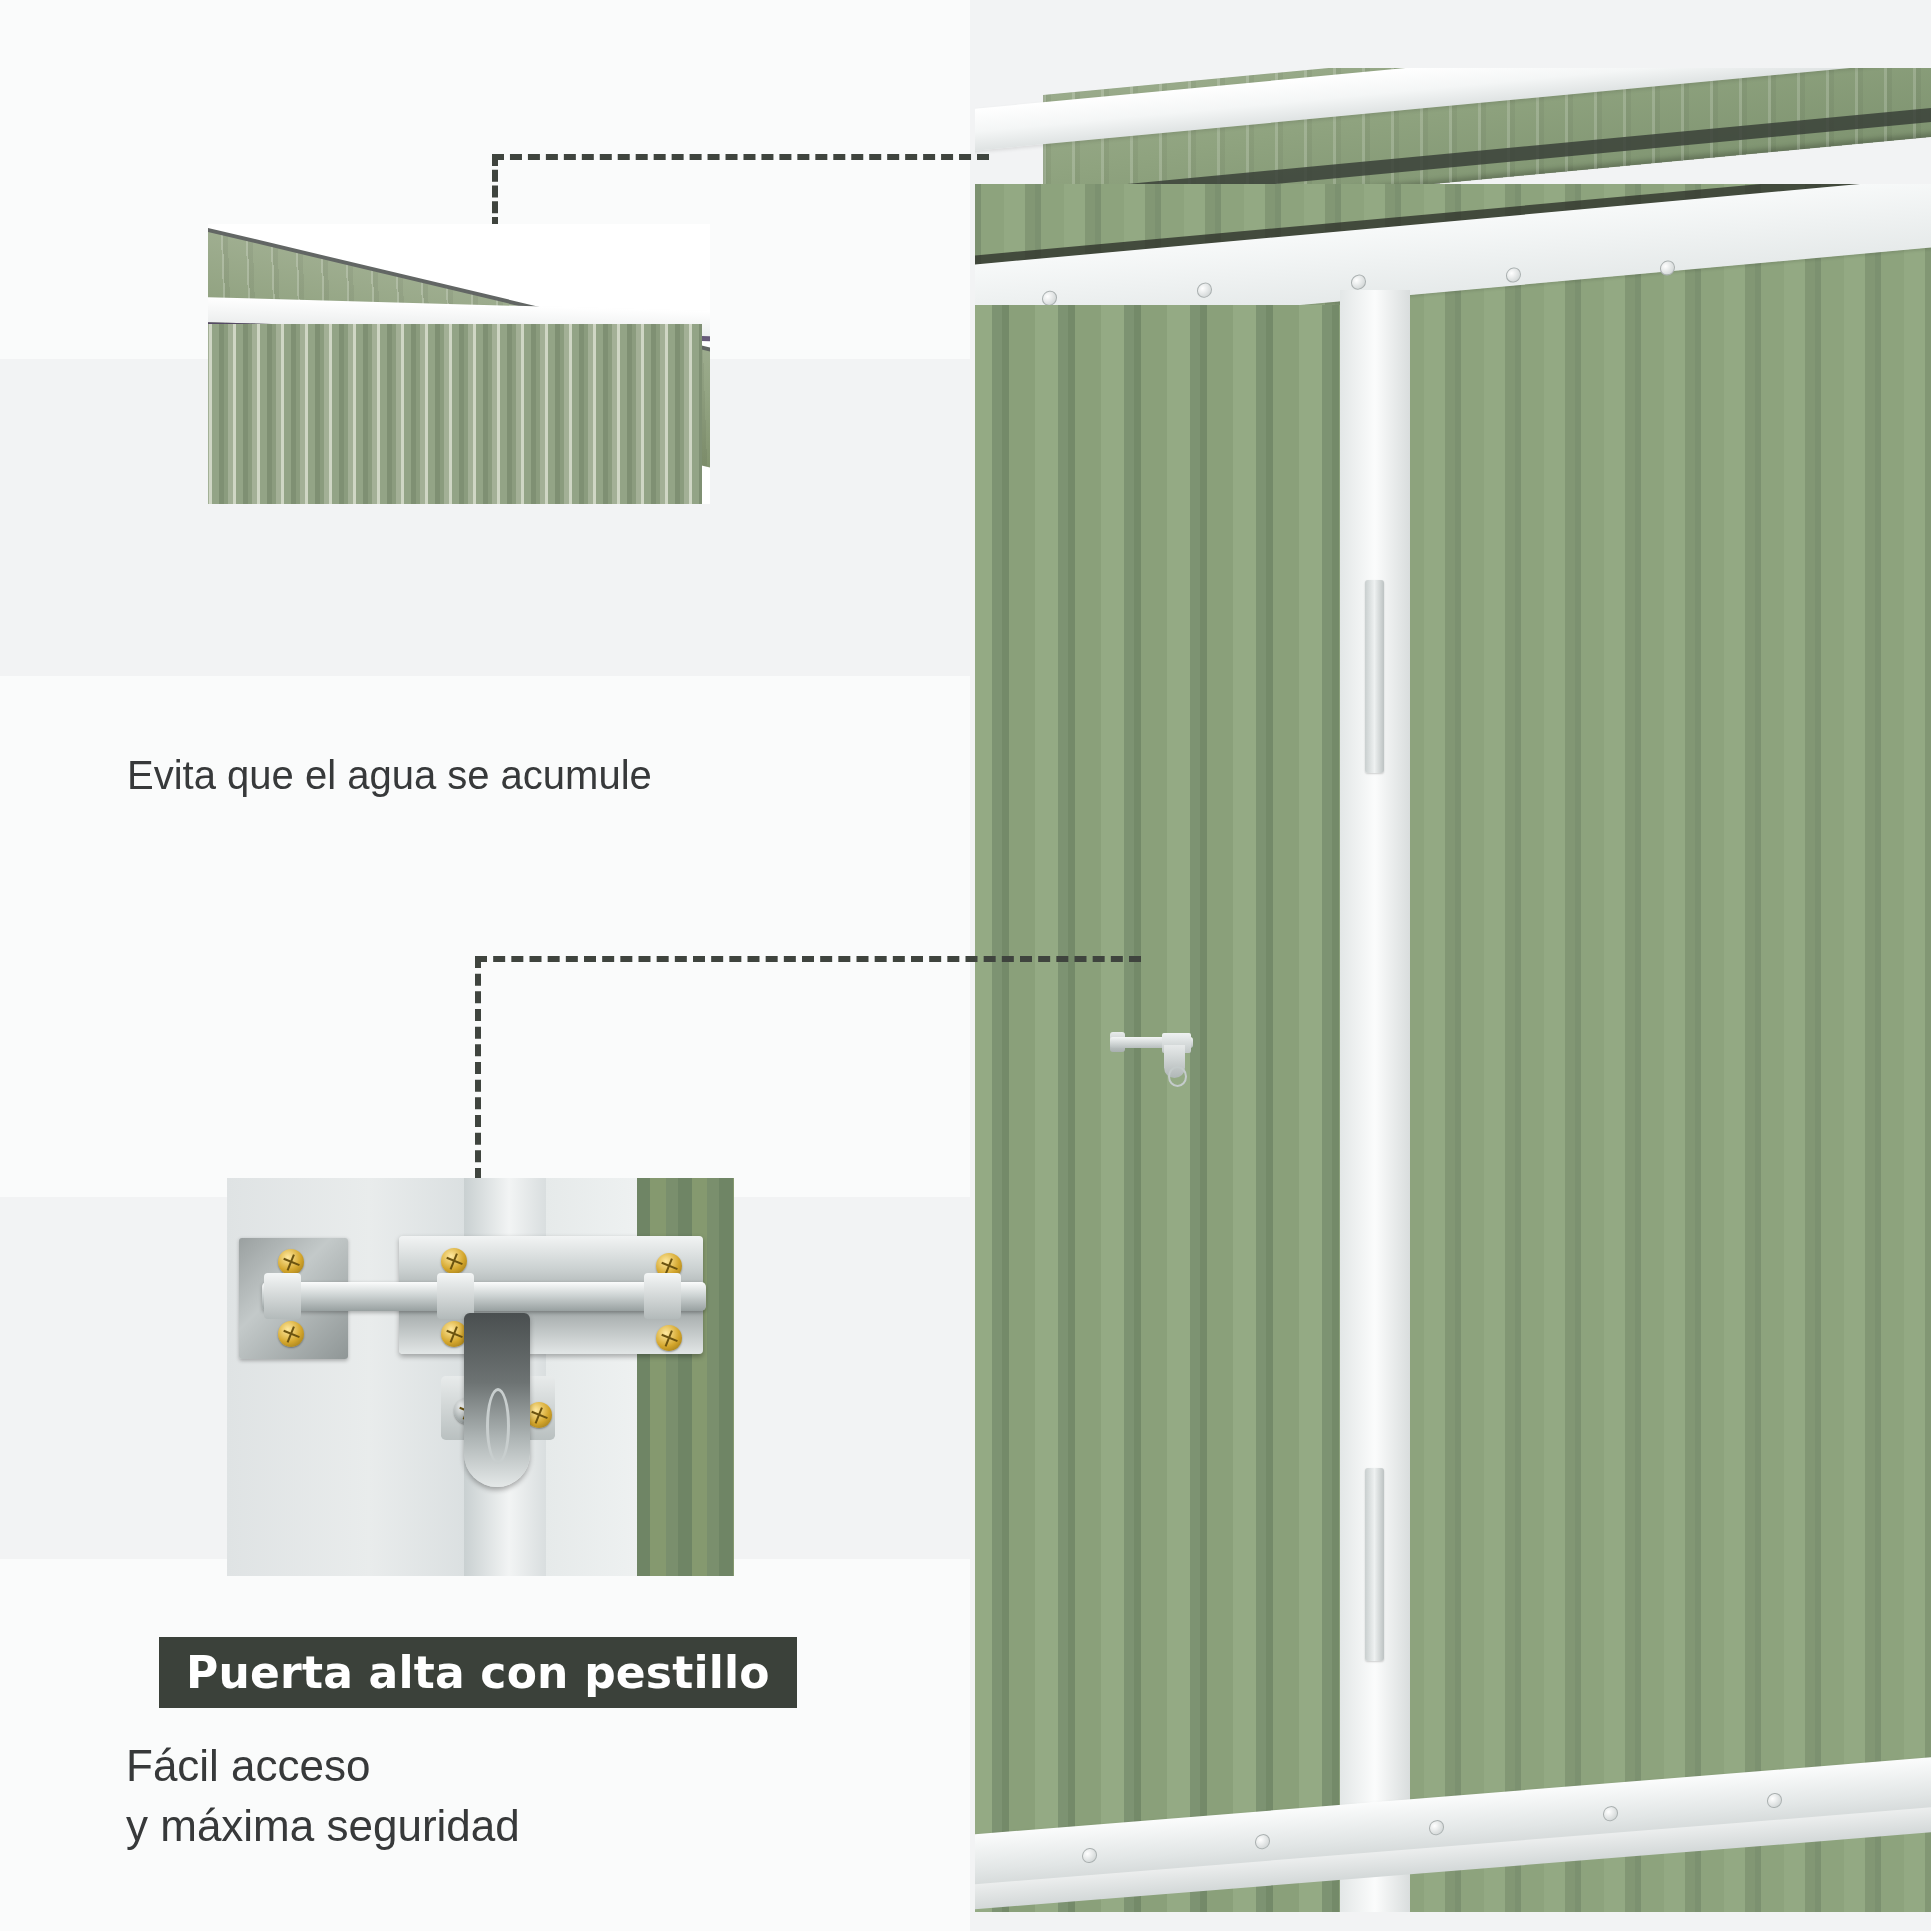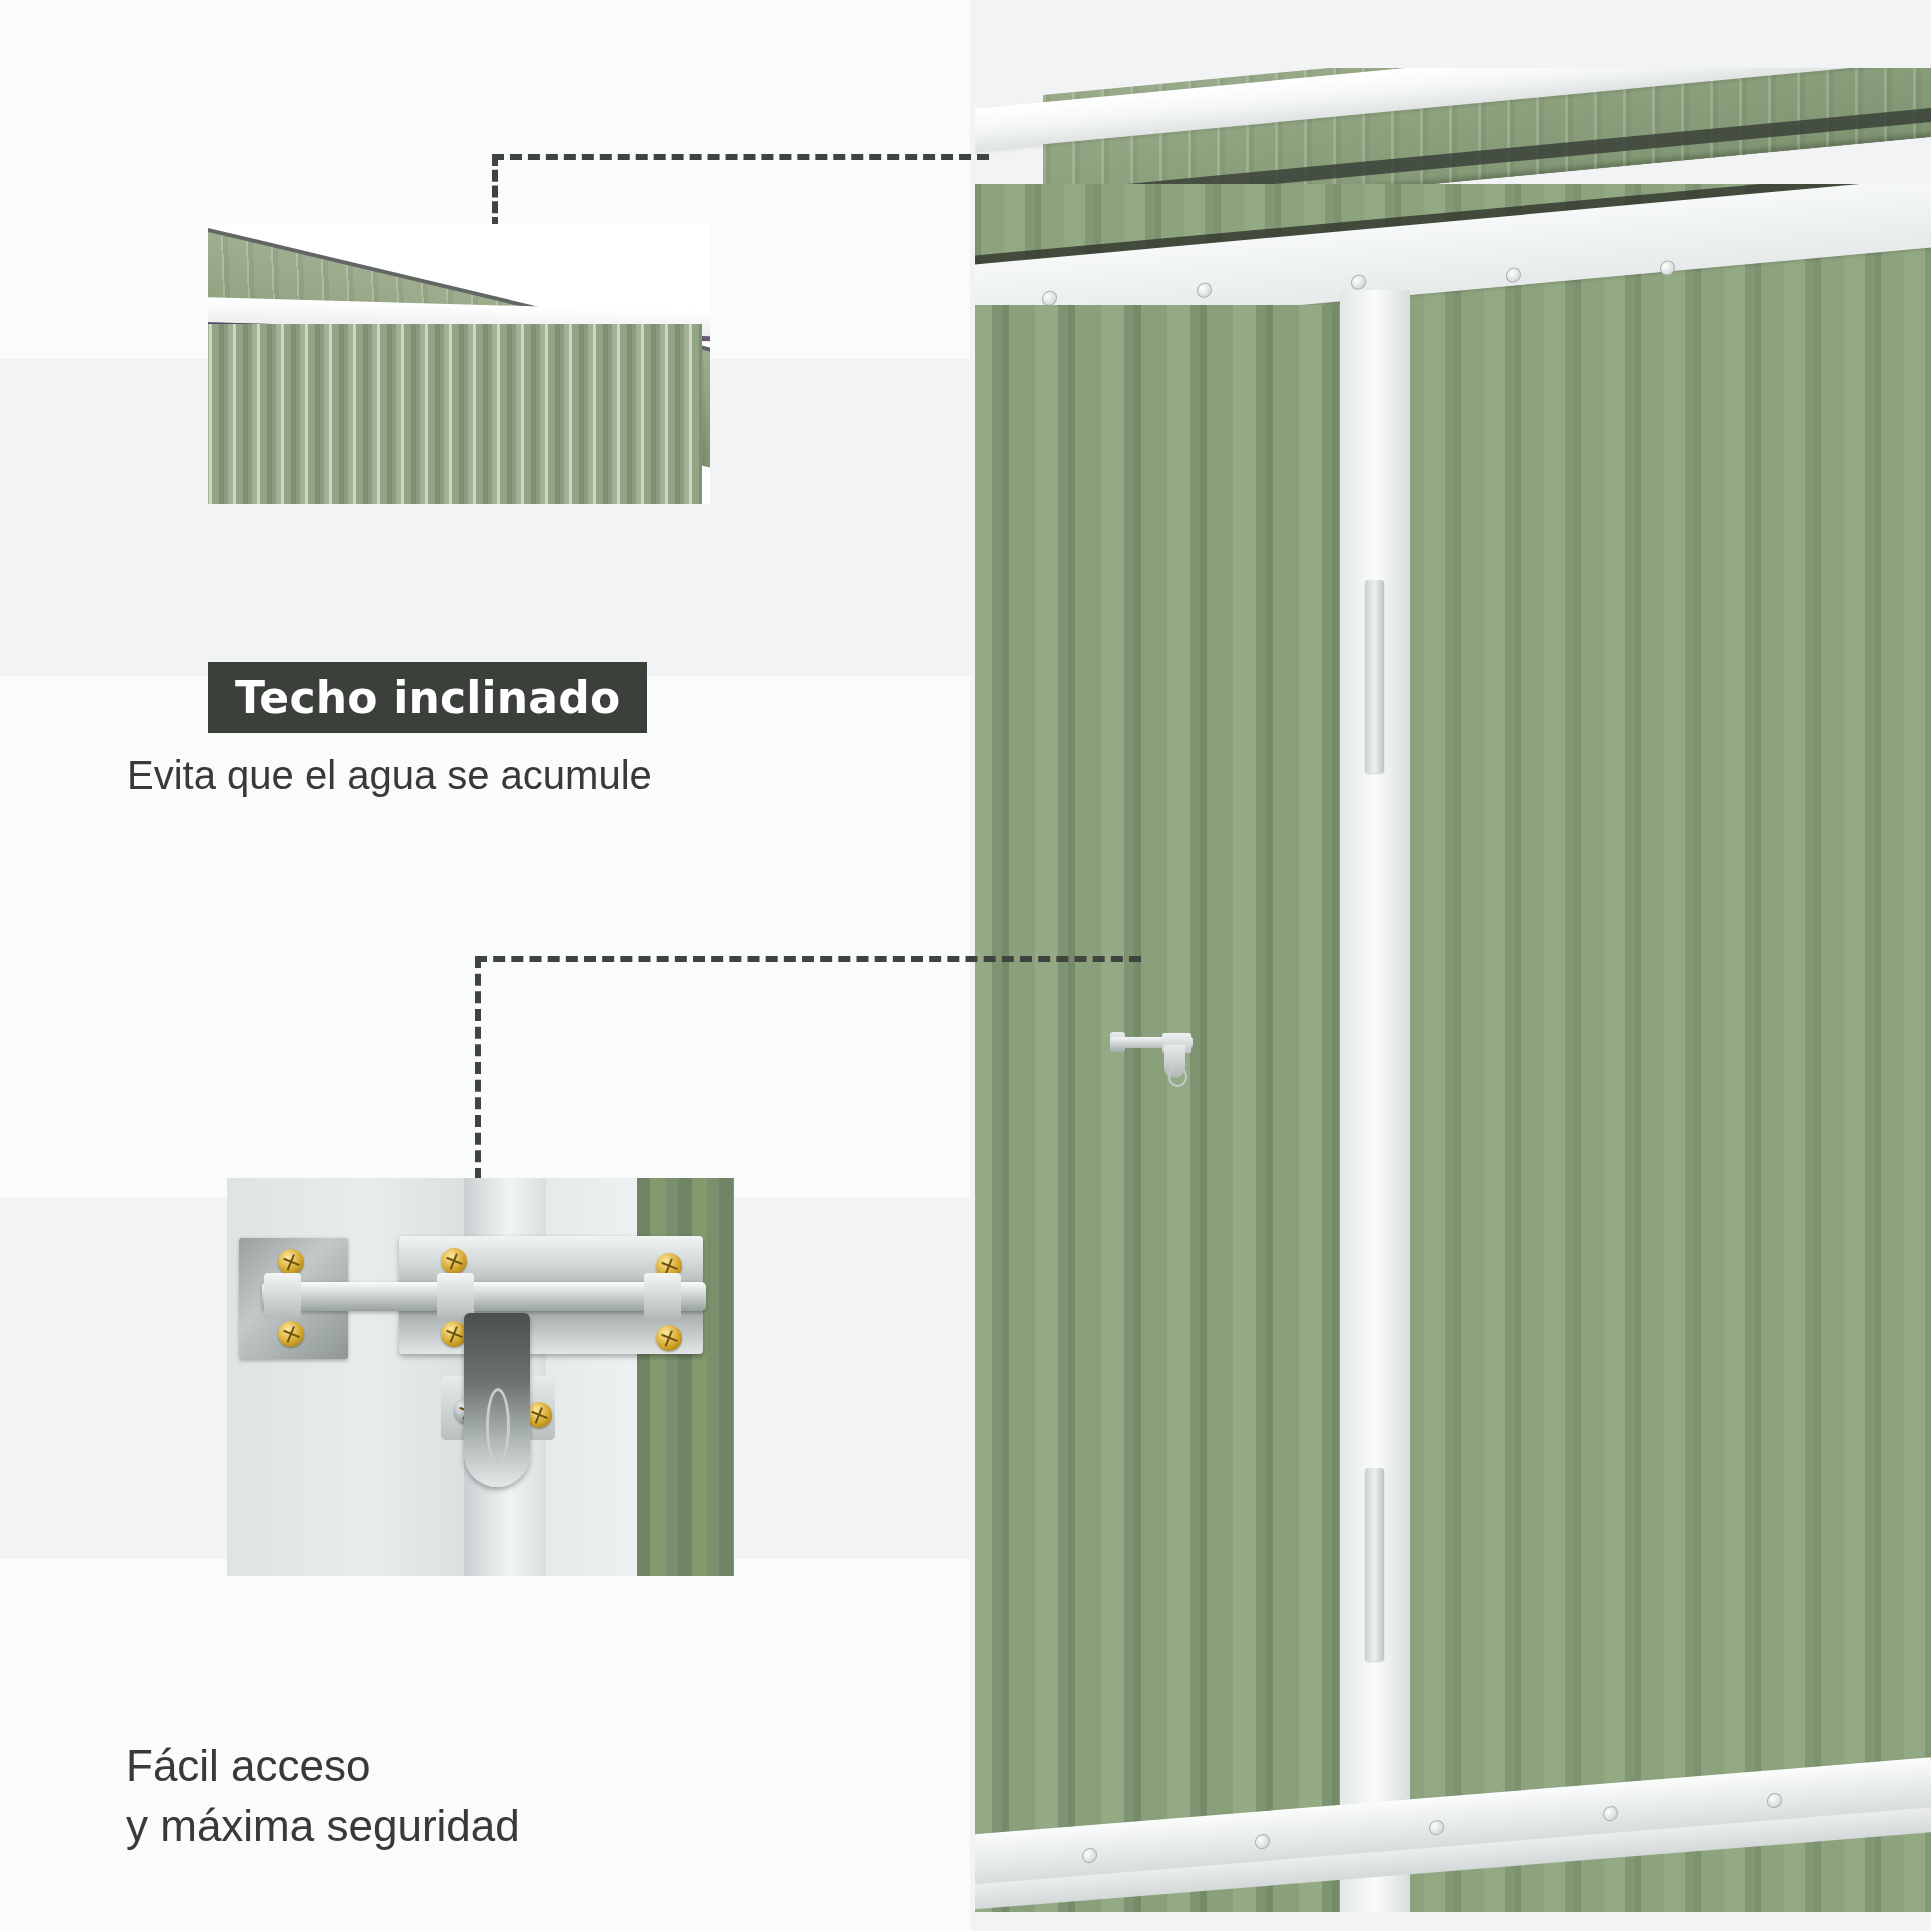--- a/index.html
+++ b/index.html
@@ -275,23 +275,20 @@
     <div class="ir-edge"></div>
     <div class="ir-slope">
       <div class="ir-slope-lines"></div>
     </div>
     <div class="ir-fascia"></div>
 
     <div class="ir-purple"></div>
     <div class="ir-wall"></div>
   </div>
 
-  <div class="badge" style="left:208px;top:662px;height:71px;padding:0 27px;font-size:44px;">
-    <span>Techo inclinado</span>
-  </div>
 
   <div class="sub" style="left:127px;top:753px;font-size:40px;">
     <span>Evita que el agua se acumule</span>
   </div>
 
   <div class="dash-h" style="left:475px;top:956px;width:666px;"></div>
   <div class="dash-v" style="left:475px;top:956px;height:224px;"></div>
 
   <div class="inset inset-latch">
     <div class="il-white-left"></div>
@@ -314,20 +311,23 @@
     <div class="il-collar" style="left:210px;"></div>
     <div class="il-collar" style="left:417px;"></div>
 
     <div class="il-hasp-plate"></div>
     <div class="screw silver" style="left:227px;top:220px;"></div>
     <div class="screw" style="left:299px;top:224px;"></div>
     <div class="il-hasp"></div>
     <div class="il-ring"></div>
   </div>
 
+  <div class="badge" style="left:159px;top:1637px;height:71px;padding:0 27px;font-size:44px;">
+    <span>Puerta alta con pestillo</span>
+  </div>
 
   <div class="sub center" style="left:126px;top:1736px;width:637px;font-size:44px;line-height:60px;">
     <div>Fácil acceso</div>
     <div>y máxima seguridad</div>
   </div>
 
 </div>
 
 
 </body></html>

